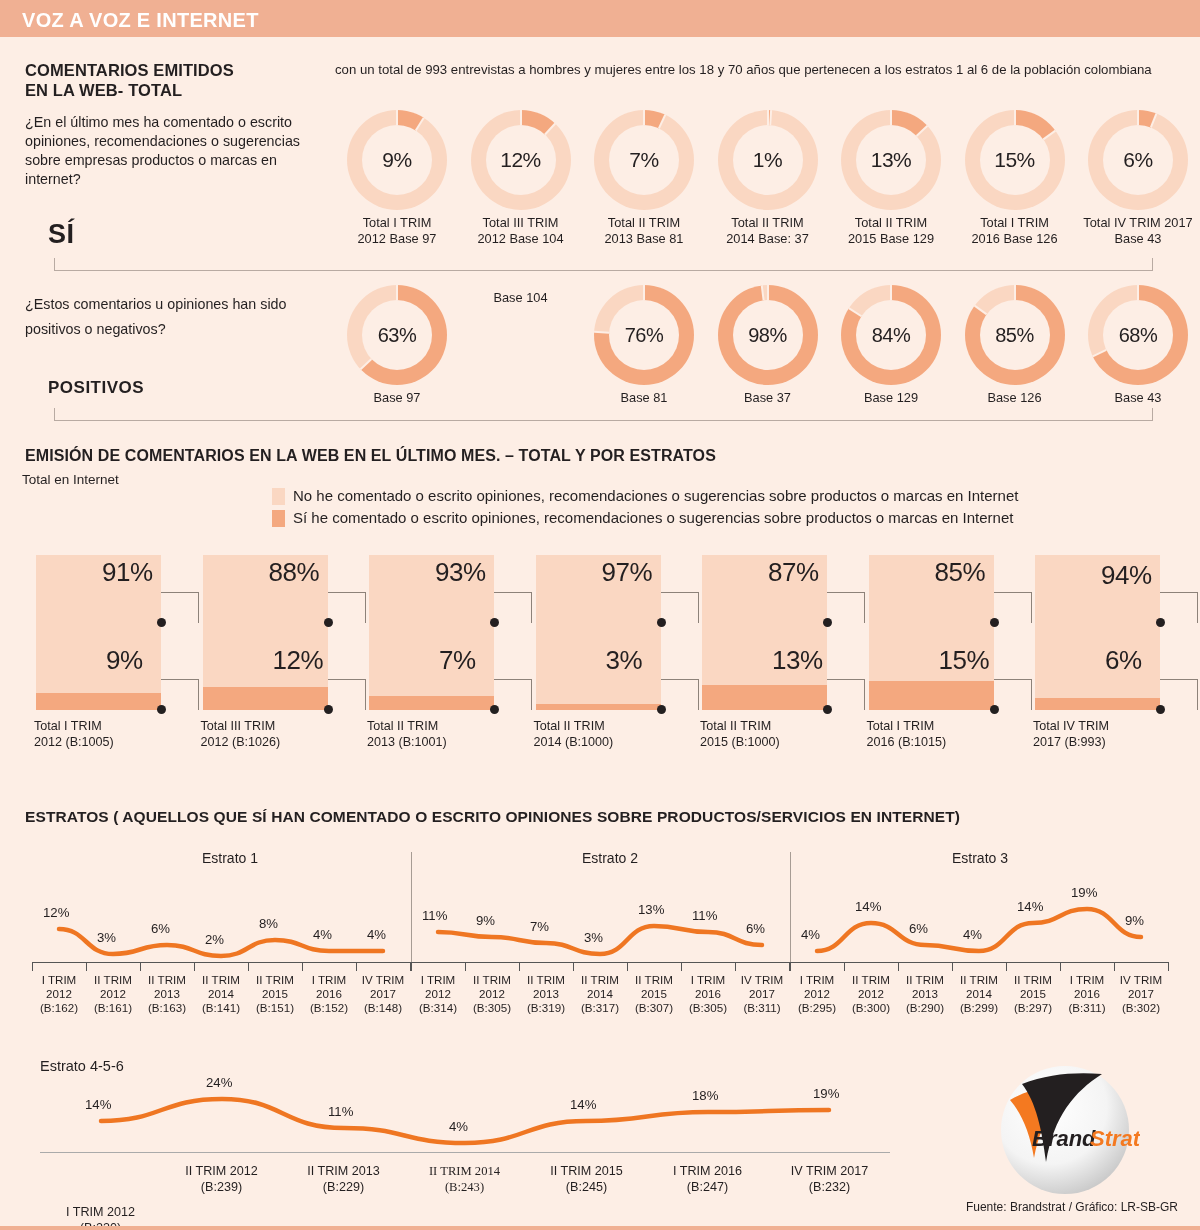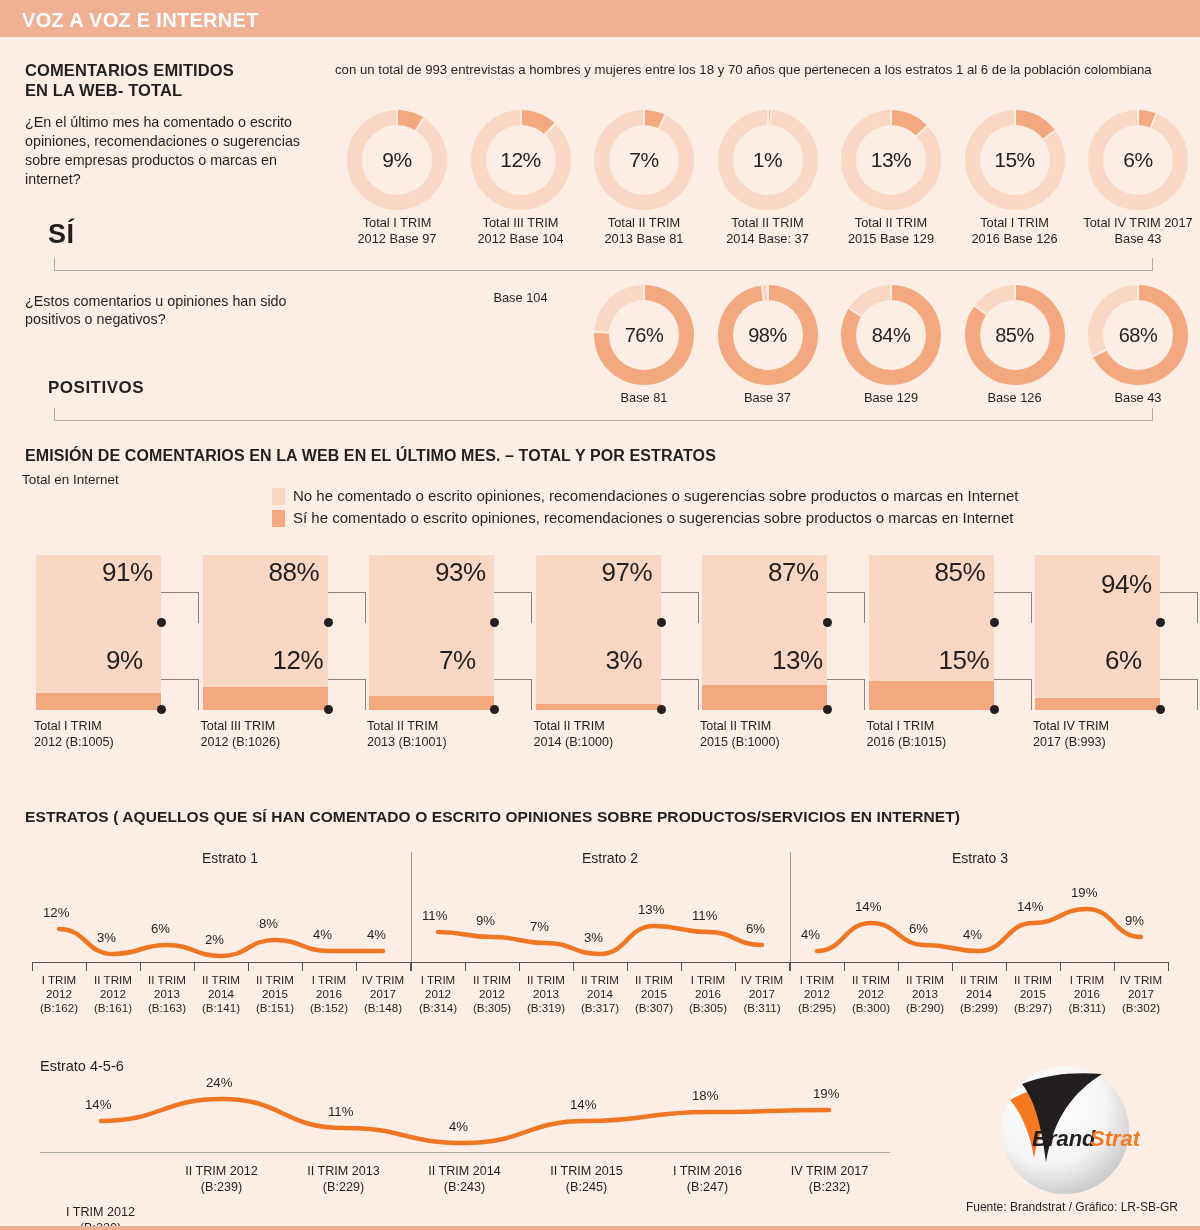--- a/index.html
+++ b/index.html
@@ -32,21 +32,21 @@
   .q1{
     position:absolute;left:25px;top:113px;width:300px;
     font-size:14.3px;line-height:19px;
   }
   .si-label{
     position:absolute;left:48px;top:219px;
     font-size:27px;font-weight:bold;letter-spacing:0.5px;
   }
   .q2{
     position:absolute;left:25px;top:292px;width:300px;
-    font-size:14.3px;line-height:18px;
+    font-size:14.3px;line-height:25px;
   }
   .pos-label{
     position:absolute;left:48px;top:378px;
     font-size:17px;font-weight:bold;letter-spacing:0.5px;
   }
 
   .bracket1{
     position:absolute;left:54px;top:258px;width:1097px;height:12px;
     border-left:1px solid #b8aaa2;border-bottom:1px solid #b8aaa2;border-right:1px solid #b8aaa2;
   }
@@ -234,20 +234,32 @@
           <span>6%</span>
         </div>
       </div>
       <div class="donut-caption">
         <div>Total IV TRIM 2017</div>
         <div>Base 43</div>
       </div>
     </div>
   </div>
 <div class="donut-row r2" id="donut-row-pos">
+    <div class="donut-cell" style="left: 0px;">
+      <div class="donut small" style="background: conic-gradient(rgb(244, 168, 127) 0deg, rgb(244, 168, 127) 226.8deg, rgb(250, 215, 194) 226.8deg, rgb(250, 215, 194) 360deg);">
+        <div style="position: absolute; left: 49px; top: 0px; width: 2px; height: 15px; background: rgb(253, 238, 229);"></div>
+        <div style="position: absolute; left: 49px; top: 0px; width: 2px; height: 15px; background: rgb(253, 238, 229); transform-origin: 1px 50px; transform: rotate(226.8deg);"></div>
+        <div class="hole">
+          <span>63%</span>
+        </div>
+      </div>
+      <div class="donut-caption">
+        <div>Base 97</div>
+      </div>
+    </div>
     <div class="donut-cell" style="left: 123.5px;">
       <div class="donut-caption">
         <div>Base 104</div>
       </div>
     </div>
     <div class="donut-cell" style="left: 247px;">
       <div class="donut small" style="background: conic-gradient(rgb(244, 168, 127) 0deg, rgb(244, 168, 127) 273.6deg, rgb(250, 215, 194) 273.6deg, rgb(250, 215, 194) 360deg);">
         <div style="position: absolute; left: 49px; top: 0px; width: 2px; height: 15px; background: rgb(253, 238, 229);"></div>
         <div style="position: absolute; left: 49px; top: 0px; width: 2px; height: 15px; background: rgb(253, 238, 229); transform-origin: 1px 50px; transform: rotate(273.6deg);"></div>
         <div class="hole">
@@ -419,21 +431,21 @@
         <div>2016 (B:1015)</div>
       </div>
     </div>
     <div class="bar-group" style="left: 1029px;">
       <div class="bar-col">
         <div class="bar-no" style="height: 155px;"></div>
         <div class="bar-si" style="height: 12px;"></div>
       </div>
       <div class="dot" style="left: 127px; top: 63px;"></div>
       <div class="lead" style="left: 131px; top: 67px; width: 37px; height: 30px; border-bottom: none; border-left: none; transform: translateY(-30px);"></div>
-      <div class="bar-val" style="left: 72px; top: 14px;">94%</div>
+      <div class="bar-val" style="left: 72px; top: 5px;">94%</div>
       <div class="dot" style="left: 127px; top: 150px;"></div>
       <div class="lead" style="left: 131px; top: 124px; width: 37px; height: 30px; border-bottom: none; border-left: none;"></div>
       <div class="bar-val" style="left: 76px; top: 90px;">6%</div>
       <div class="bar-caption">
         <div>Total IV TRIM</div>
         <div>2017 (B:993)</div>
       </div>
     </div>
   </div>
 
@@ -637,21 +649,21 @@
       <div>(B:230)</div>
     </div>
     <div class="x-label2" style="left: 161px; top: 1163px; width: 121px;">
       <div>II TRIM 2012</div>
       <div>(B:239)</div>
     </div>
     <div class="x-label2" style="left: 283px; top: 1163px; width: 121px;">
       <div>II TRIM 2013</div>
       <div>(B:229)</div>
     </div>
-    <div class="x-label2" style="left: 404px; top: 1163px; width: 121px;">
+    <div class="x-label2" style="left: 404px; top: 1163px; width: 121px; font-family: Liberation Serif, serif;">
       <div>II TRIM 2014</div>
       <div>(B:243)</div>
     </div>
     <div class="x-label2" style="left: 526px; top: 1163px; width: 121px;">
       <div>II TRIM 2015</div>
       <div>(B:245)</div>
     </div>
     <div class="x-label2" style="left: 647px; top: 1163px; width: 121px;">
       <div>I TRIM 2016</div>
       <div>(B:247)</div>

